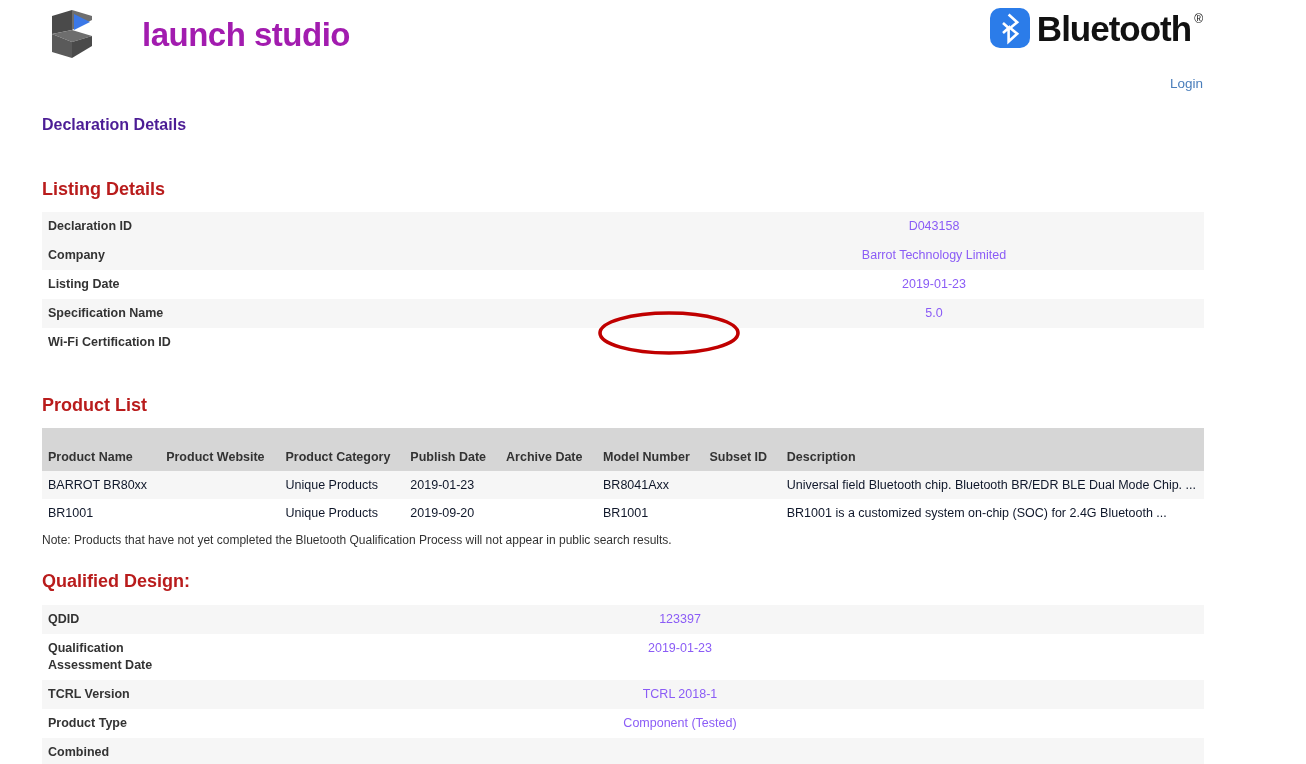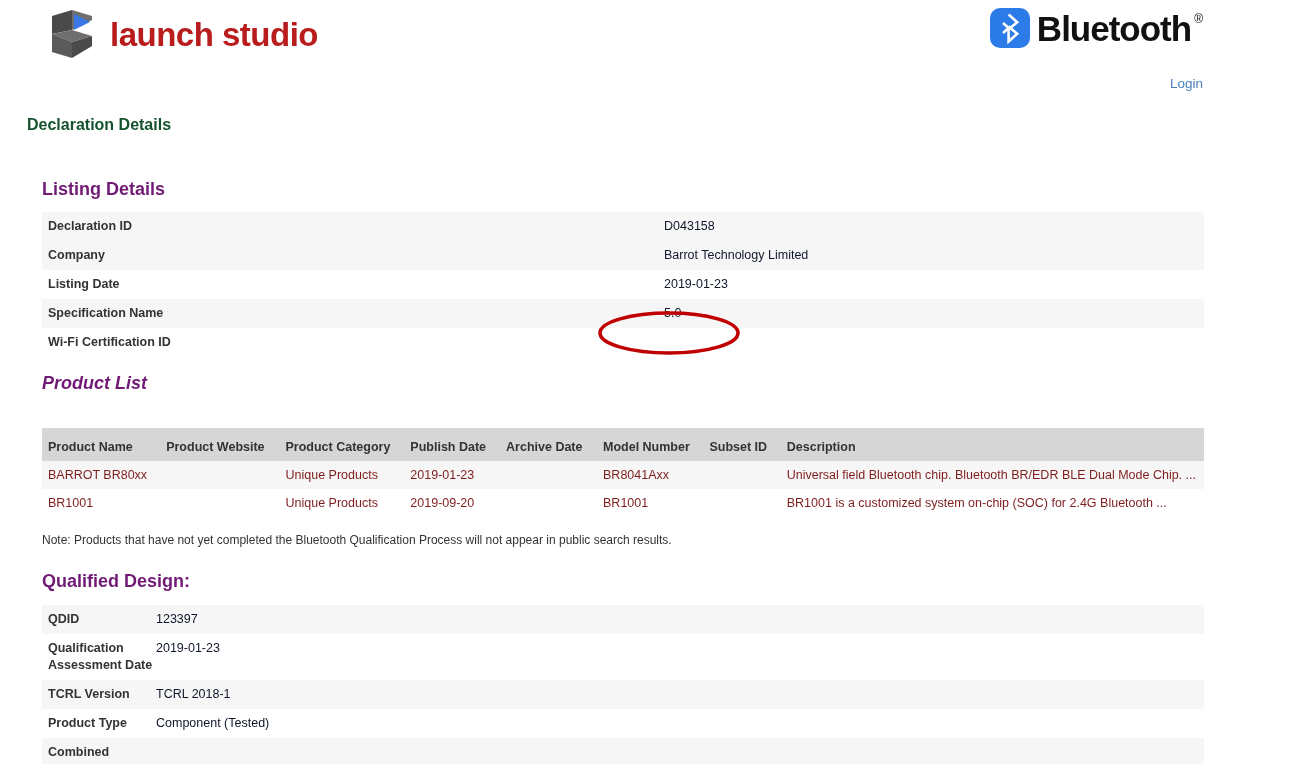--- a/index.html
+++ b/index.html
@@ -30,24 +30,25 @@
     gap: 10px;
   }
   .brand-mark {
     width: 56px;
     height: 56px;
     display: block;
   }
   .brand-text {
     font-size: 33px;
     font-weight: bold;
-    color: #b91c1c;
+    color: #a21caf;
     letter-spacing: -0.5px;
     line-height: 1;
     white-space: nowrap;
+    margin-left: 32px;
   }
 
   .bt-logo {
     position: absolute;
     right: 103px;
     top: 8px;
     display: flex;
     align-items: center;
     gap: 7px;
   }
@@ -88,34 +89,34 @@
 
   
   .content {
     position: absolute;
     left: 0;
     top: 0;
     width: 1306px;
   }
   .page-title {
     position: absolute;
-    left: 27px;
+    left: 42px;
     top: 116px;
     font-size: 16px;
     font-weight: bold;
-    color: #14532d;
+    color: #4c1d95;
   }
   .section-title {
     font-size: 18px;
     font-weight: bold;
-    color: #701a75;
+    color: #b91c1c;
   }
 
   .sec-listing-title { position: absolute; left: 42px; top: 179px; }
-  .sec-product-title { position: absolute; left: 42px; top: 373px; font-style: italic; }
+  .sec-product-title { position: absolute; left: 42px; top: 395px; }
   .sec-qualified-title { position: absolute; left: 42px; top: 571px; }
 
   
   .kv-table {
     position: absolute;
     left: 42px;
     width: 1162px;
     border-collapse: collapse;
     font-size: 12.5px;
   }
@@ -126,46 +127,47 @@
   .kv-table td {
     padding: 6px 0 6px 6px;
     vertical-align: top;
     line-height: 17px;
   }
   .kv-table td.k {
     font-weight: bold;
     color: #333333;
   }
   .kv-table td.v {
-    color: #0f172a;
+    color: #8b5cf6;
+    text-align: center;
   }
   .kv-listing td.k { width: 610px; }
   .kv-qualified td.k { width: 106px; }
   .kv-qualified td.v { padding-left: 2px; }
 
   
   .product-table {
     position: absolute;
     left: 42px;
     top: 428px;
     width: 1162px;
     border-collapse: collapse;
     font-size: 12.5px;
   }
   .product-table thead th {
     background: #d6d6d6;
     font-weight: bold;
     color: #333333;
     text-align: left;
-    padding: 12px 8px 7px 6px;
+    padding: 22px 8px 7px 6px;
     white-space: nowrap;
   }
   .product-table tbody td {
     padding: 6px 8px 6px 6px;
-    color: #7f1d1d;
+    color: #0f172a;
     white-space: nowrap;
     line-height: 16px;
   }
   .product-table tbody tr.shaded { background: #f6f6f6; }
 
   .col-name { width: 112px; }
   .col-website { width: 116px; }
   .col-category { width: 120px; }
   .col-publish { width: 91px; margin-top: 8px; }
   .col-archive { width: 93px; }

